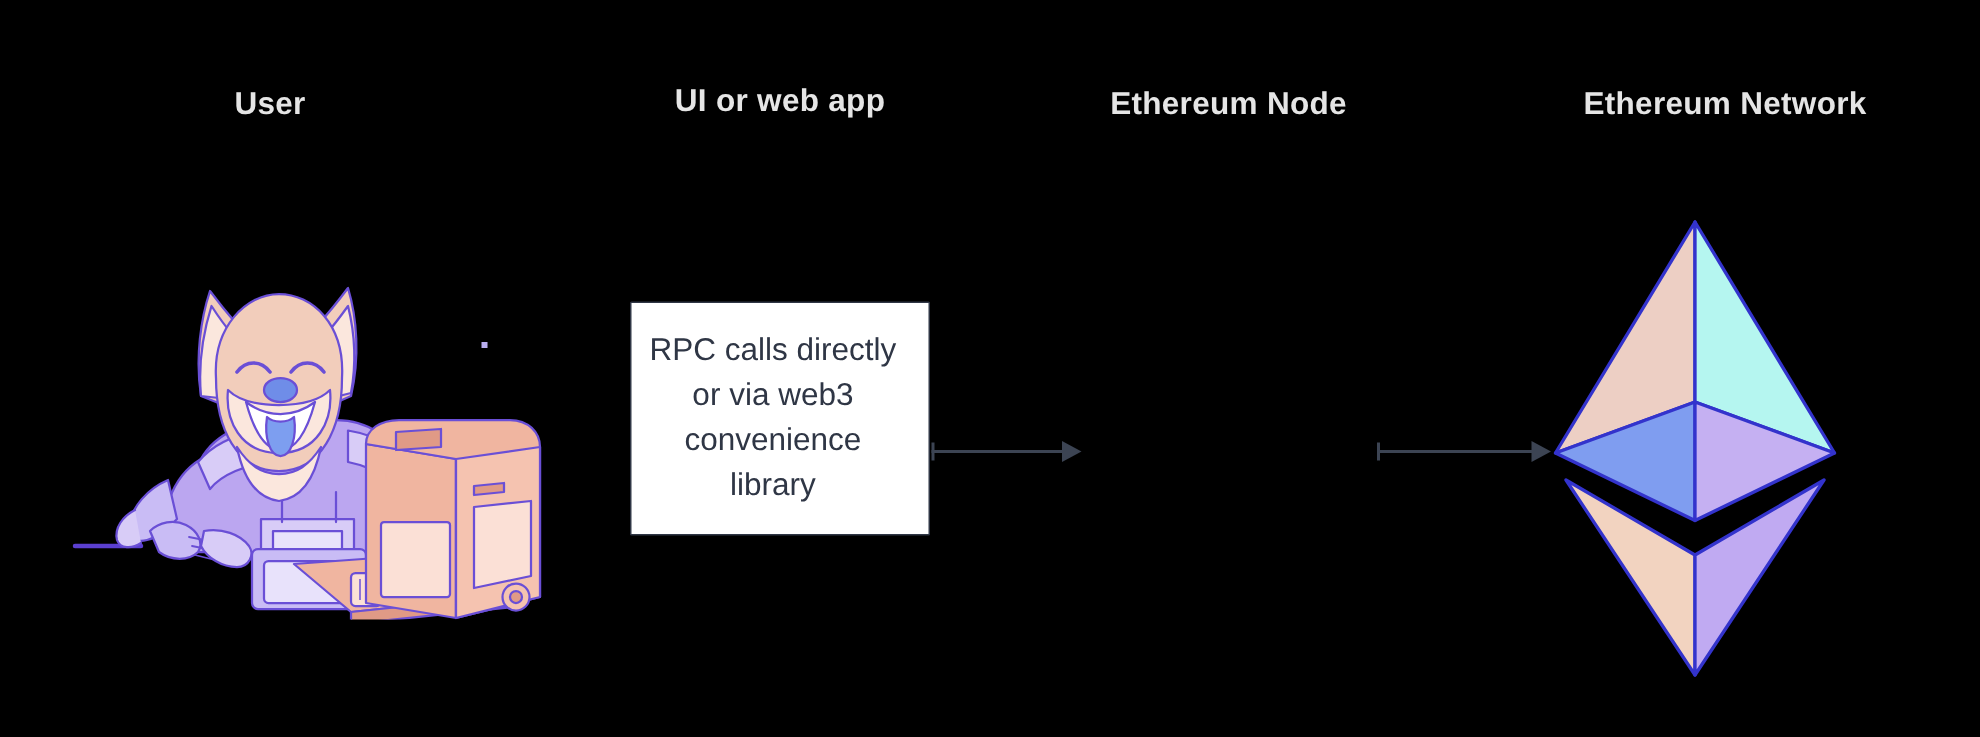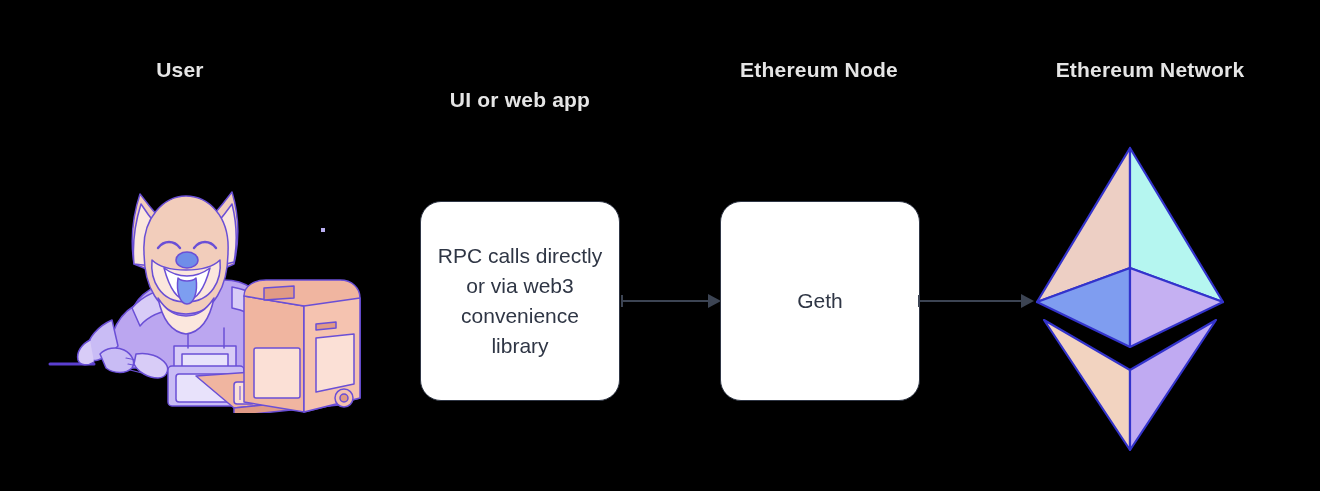--- a/index.html
+++ b/index.html
@@ -25,28 +25,28 @@
     letter-spacing: 0.2px;
     text-align: center;
     white-space: nowrap;
     transform: translateX(-50%);
   }
 
   
   .node-box {
     position: absolute;
     width: 200px;
-    height: 200px;
+    height: 156px;
     background: #ffffff;
     border: 1.4px solid #2f3645;
-    border-radius: 21px;
+    border-radius: 1px;
     box-sizing: border-box;
     display: flex;
     align-items: center;
-    justify-content: center;
+    justify-content: flex-start;
   }
   .node-box .node-label {
     color: #2f3645;
     font-size: 21px;
     line-height: 1.42;
     text-align: center;
     padding: 0 12px;
     white-space: pre-line;
   }
 
@@ -96,21 +96,21 @@
     background: #b9aef0;
   }
 </style>
 </head>
 <body>
 
 <div id="canvas">
 
   <div class="col-header" style="left:180px; top:58px;">User</div>
 
-  <div class="col-header" style="left:520px; top:56px;margin-top:32px;">UI or web app</div>
+  <div class="col-header" style="left:520px; top:56px;">UI or web app</div>
 
   <div class="col-header" style="left:819px; top:58px;">Ethereum Node</div>
 
   <div class="col-header" style="left:1150px; top:58px;">Ethereum Network</div>
 
   <div class="user-art" style="left:48px; top:168px; width:330px; height:245px;">
     <svg width="330" height="245" viewBox="0 0 330 245" xmlns="http://www.w3.org/2000/svg">
       <g stroke="#6a4fd6" stroke-width="1.5" stroke-linejoin="round" stroke-linecap="round">
 
         <line x1="2" y1="196" x2="46" y2="196" stroke="#5b3fd0" stroke-width="3"></line>
@@ -205,23 +205,20 @@
 convenience
 library</div>
   </div>
 
   <div class="arrow" style="left:621px; top:294px; width:100px;">
     <div class="tail-cap"></div>
     <div class="shaft" style="width:88px;"></div>
     <div class="head" style="left:87px;"></div>
   </div>
 
-  <div class="node-box" style="left:720px; top:201px;">
-    <div class="node-label">Geth</div>
-  </div>
 
   <div class="arrow" style="left:918px; top:294px; width:118px;">
     <div class="tail-cap"></div>
     <div class="shaft" style="width:104px;"></div>
     <div class="head" style="left:103px;"></div>
   </div>
 
   <div class="eth-logo" style="left:1030px; top:142px; width:200px; height:315px;">
     <svg width="200" height="315" viewBox="0 0 200 315" xmlns="http://www.w3.org/2000/svg">
       <g stroke="#3333cc" stroke-width="2.2" stroke-linejoin="round">

